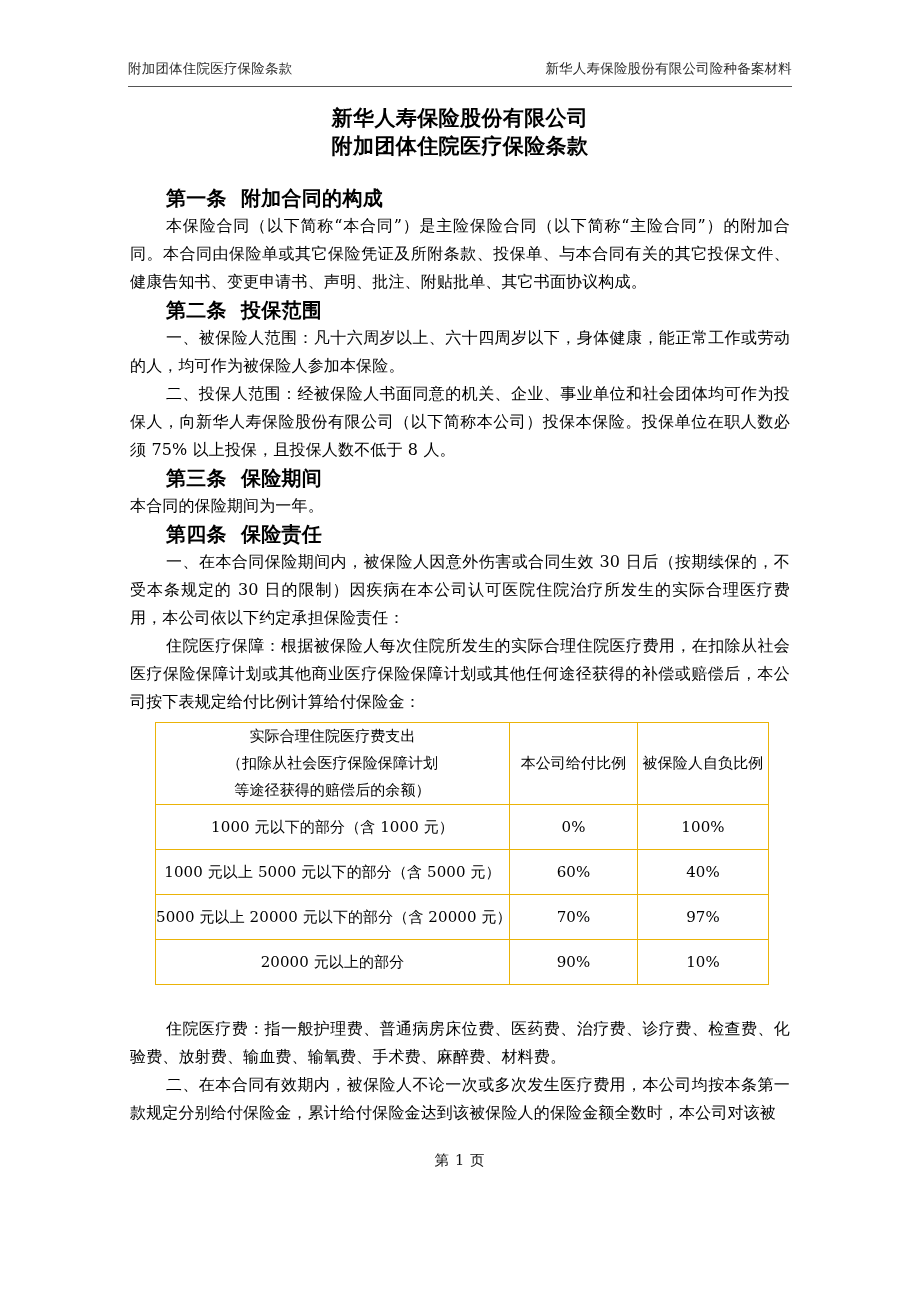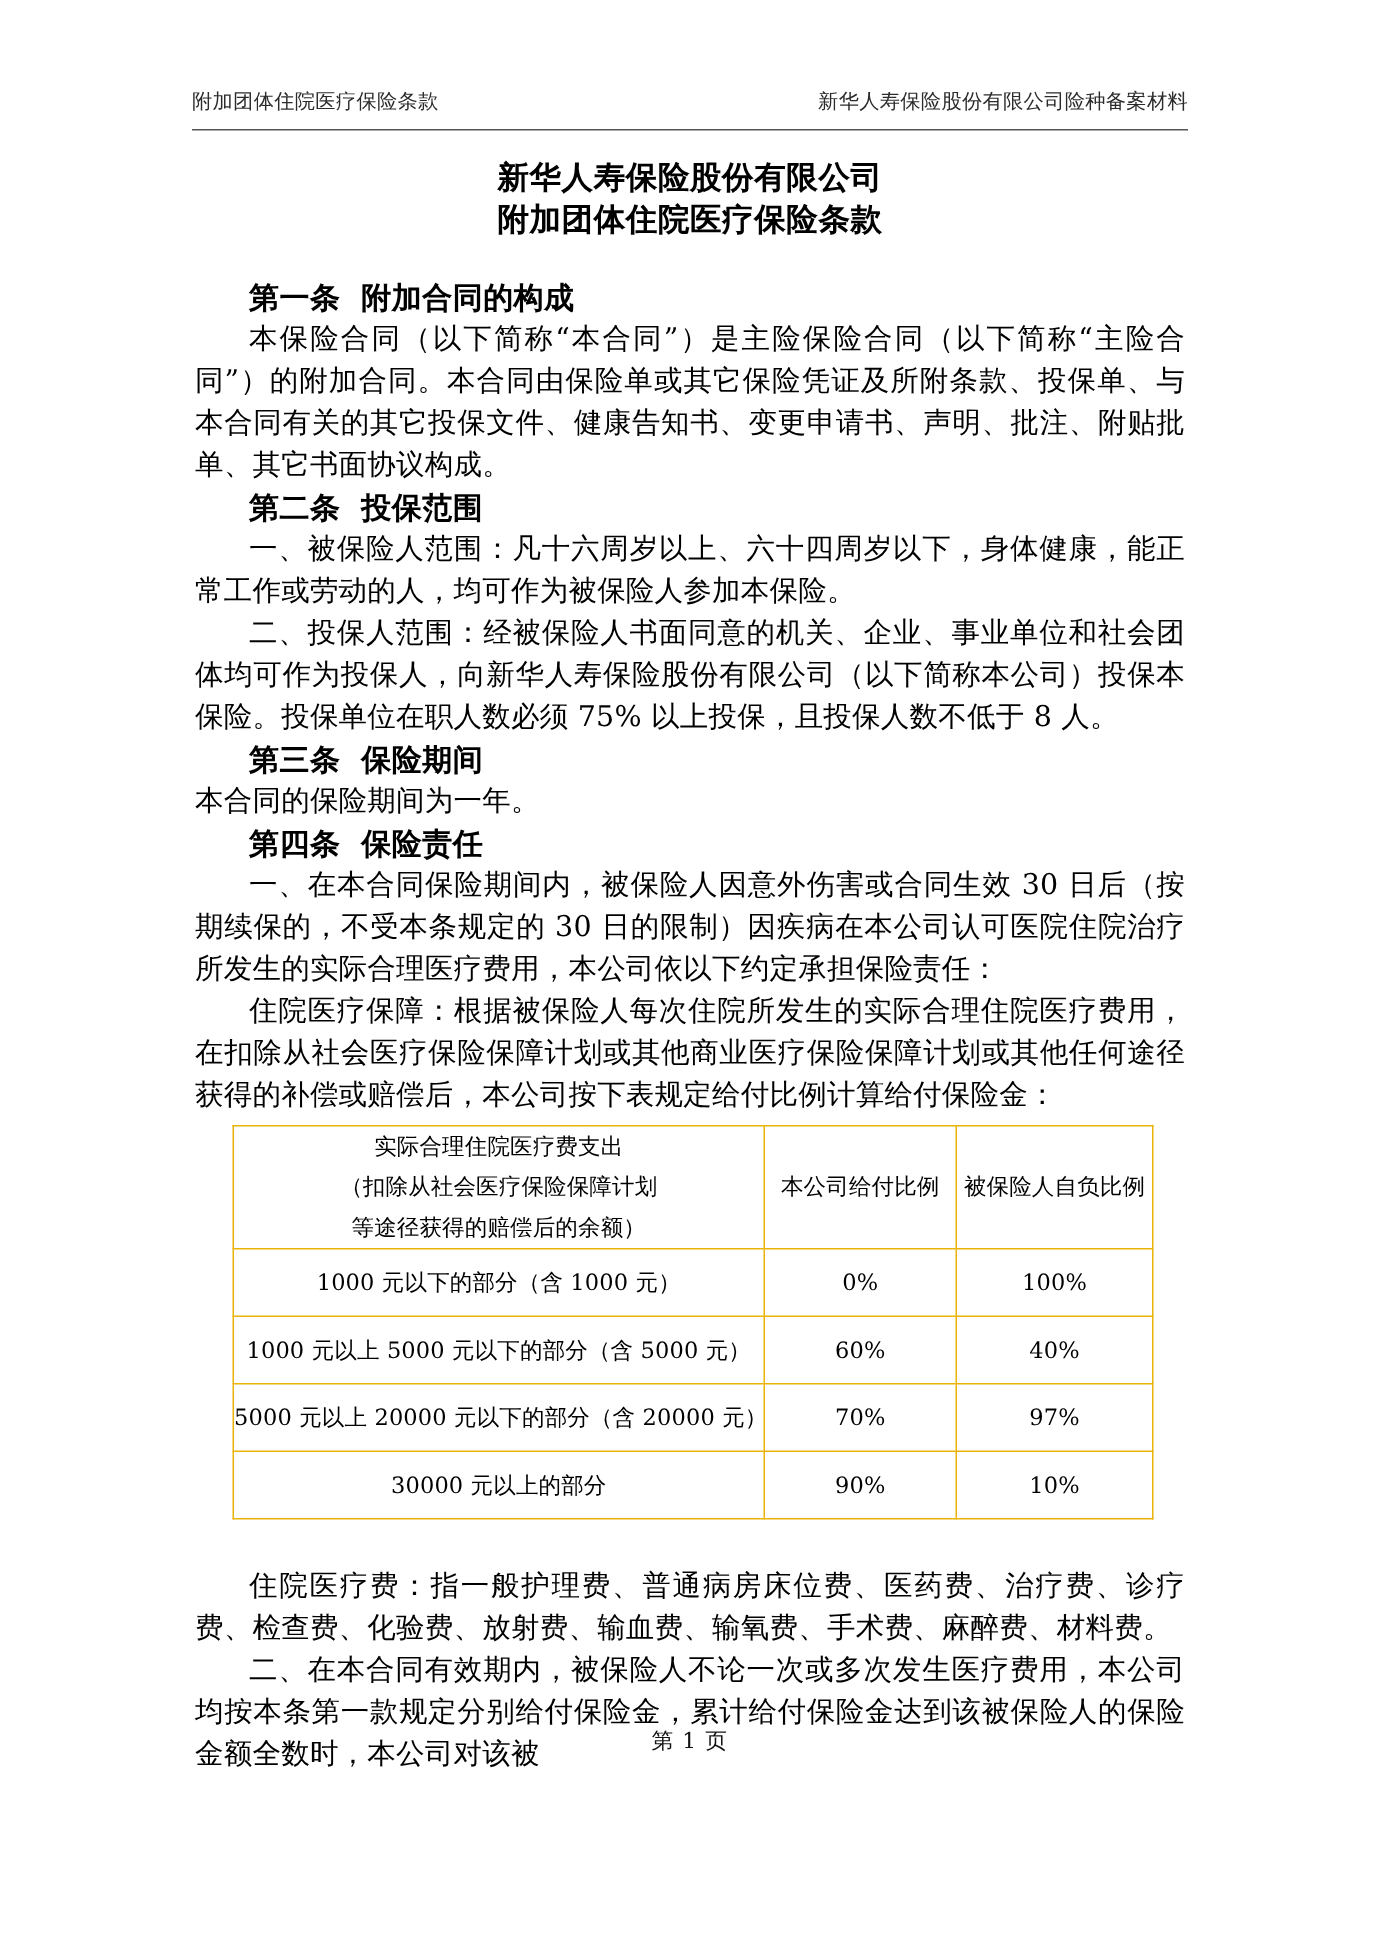--- a/index.html
+++ b/index.html
@@ -69,21 +69,21 @@
     font-weight: bold;
     font-size: 20px;
     line-height: 28px;
     text-indent: 36px;
     letter-spacing: 0.3px;
   }
   .article-head .sp { display: inline-block; width: 14px; }
 
   p.para {
     margin: 0;
-    font-size: 19px;
+    font-size: 16px;
     line-height: 28px;
     text-align: justify;
     text-justify: inter-ideograph;
     text-indent: 36px;
     letter-spacing: 0.15px;
   }
 
   
   .tbl-wrap {
     margin-top: 6px;
@@ -192,21 +192,21 @@
             <td class="c1">1000 元以上 5000 元以下的部分（含 5000 元）</td>
             <td class="c2">60%</td>
             <td class="c3">40%</td>
           </tr>
           <tr class="datarow">
             <td class="c1">5000 元以上 20000 元以下的部分（含 20000 元）</td>
             <td class="c2">70%</td>
             <td class="c3">97%</td>
           </tr>
           <tr class="datarow">
-            <td class="c1">30000 元以上的部分</td>
+            <td class="c1">20000 元以上的部分</td>
             <td class="c2">90%</td>
             <td class="c3">10%</td>
           </tr>
         </tbody>
       </table>
     </div>
 
     <div class="after-table-gap"></div>
 
     <p class="para">住院医疗费：指一般护理费、普通病房床位费、医药费、治疗费、诊疗费、检查费、化验费、放射费、输血费、输氧费、手术费、麻醉费、材料费。</p>

